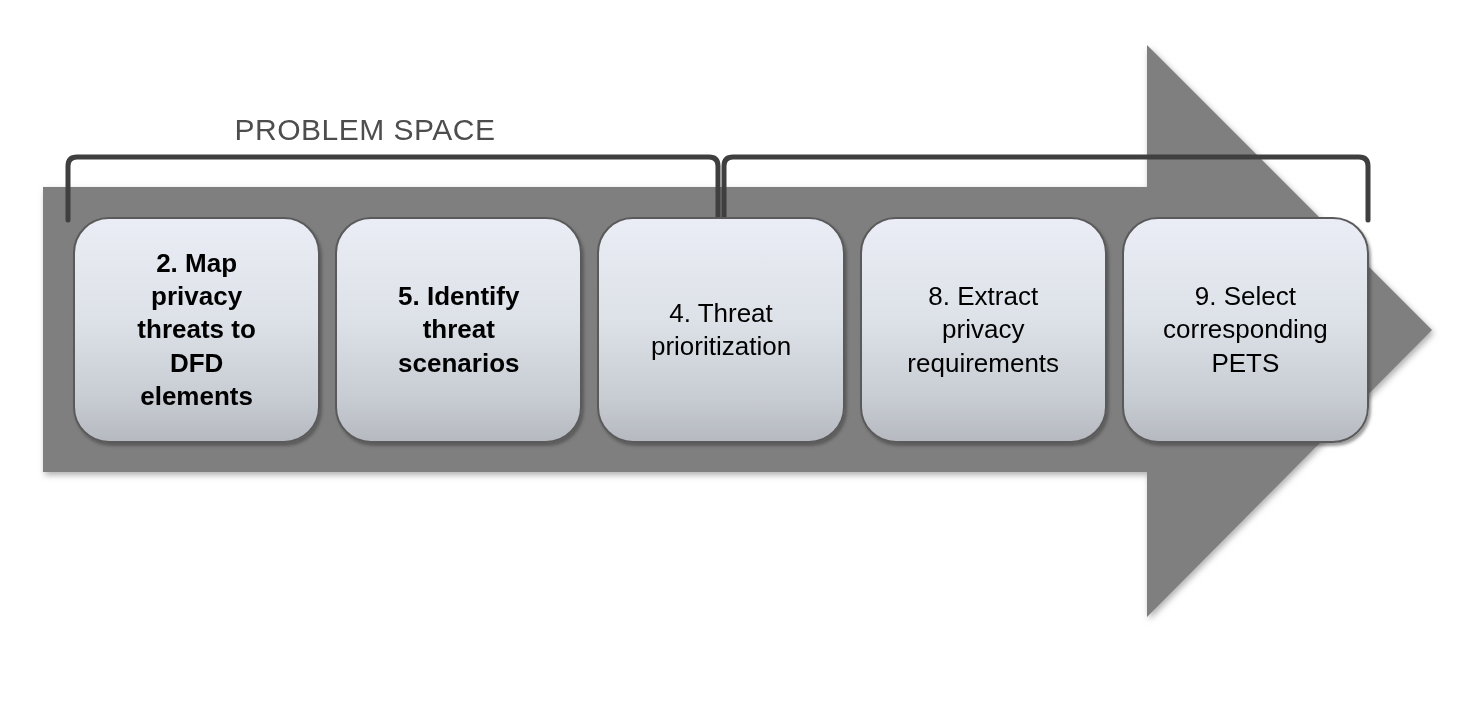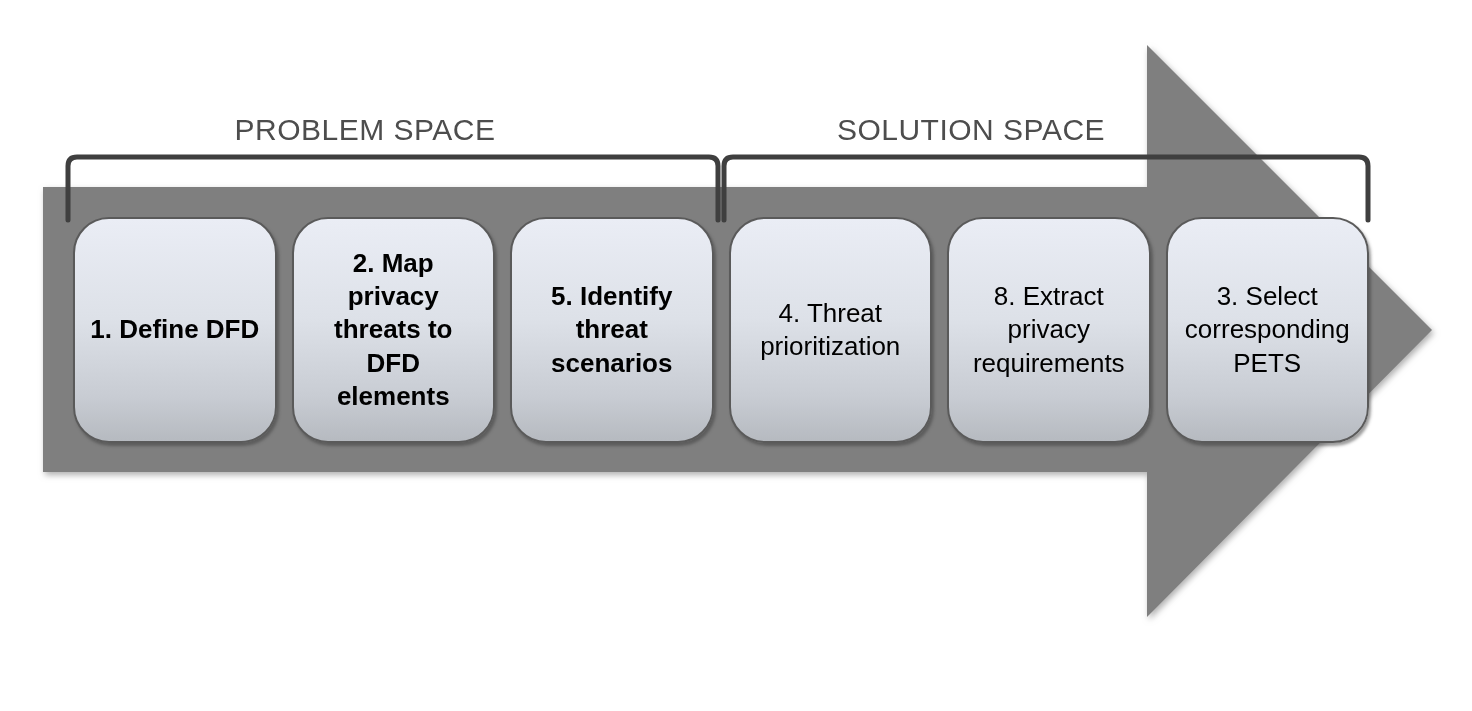--- a/index.html
+++ b/index.html
@@ -91,26 +91,22 @@
 
     <polygon class="arrow-shape" points="43,187 1147,187 1147,45 1432,330 1147,617 1147,472 43,472"></polygon>
 
     <path class="bracket-path" d="M 68,220 L 68,166 Q 68,157 77,157 L 709,157 Q 718,157 718,166 L 718,220"></path>
 
     <path class="bracket-path" d="M 724,220 L 724,166 Q 724,157 733,157 L 1359,157 Q 1368,157 1368,166 L 1368,220"></path>
   </svg>
 
   <div class="space-label problem">PROBLEM SPACE</div>
 
-  <div class="space-label solution">SOLUTION SPACE</div>
 
   <div class="steps-row">
-    <div class="step bold">
-      <div class="step-label">1. Define DFD</div>
-    </div>
     <div class="step bold">
       <div class="step-label">2. Map
 privacy
 threats to
 DFD
 elements</div>
     </div>
     <div class="step bold">
       <div class="step-label">5. Identify
 threat
@@ -119,19 +115,19 @@
     <div class="step">
       <div class="step-label">4. Threat
 prioritization</div>
     </div>
     <div class="step">
       <div class="step-label">8. Extract
 privacy
 requirements</div>
     </div>
     <div class="step">
-      <div class="step-label">3. Select
+      <div class="step-label">9. Select
 corresponding
 PETS</div>
     </div>
   </div>
 
 </div>
 
 </body></html>

